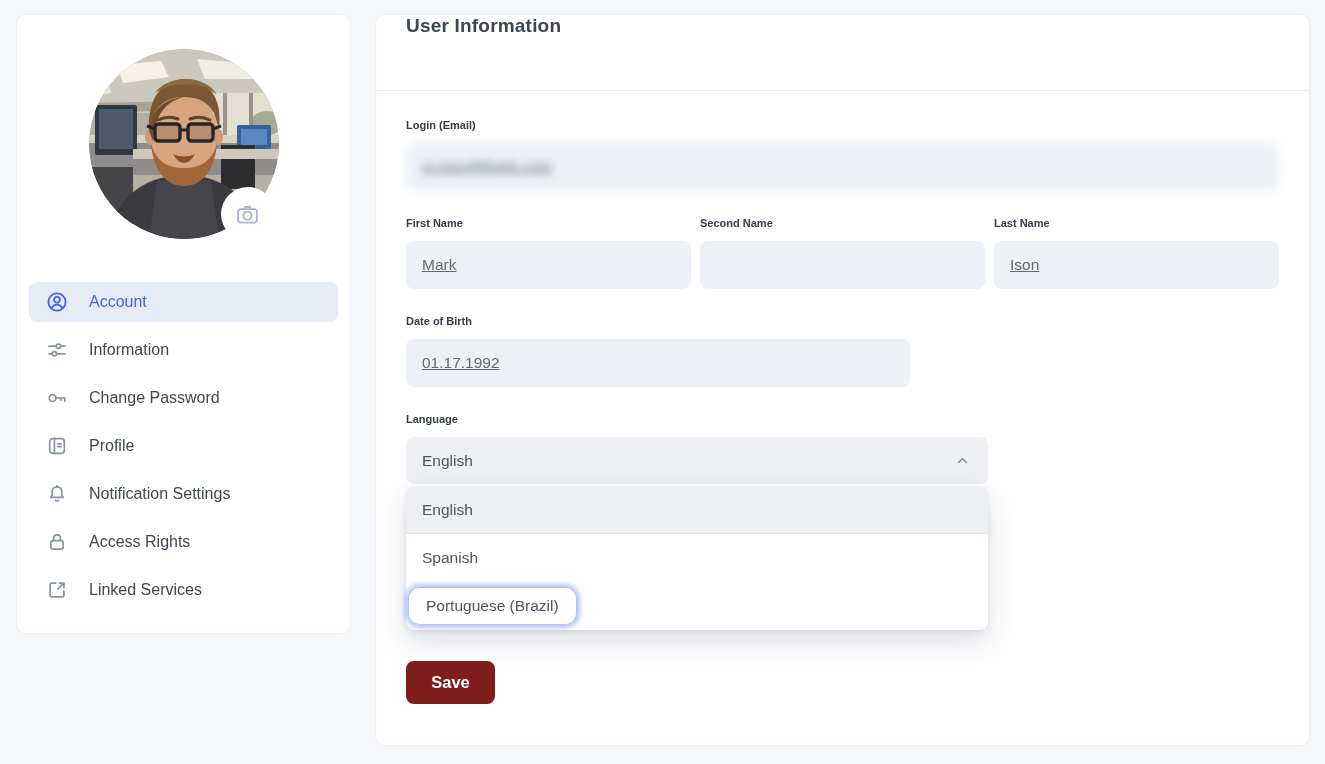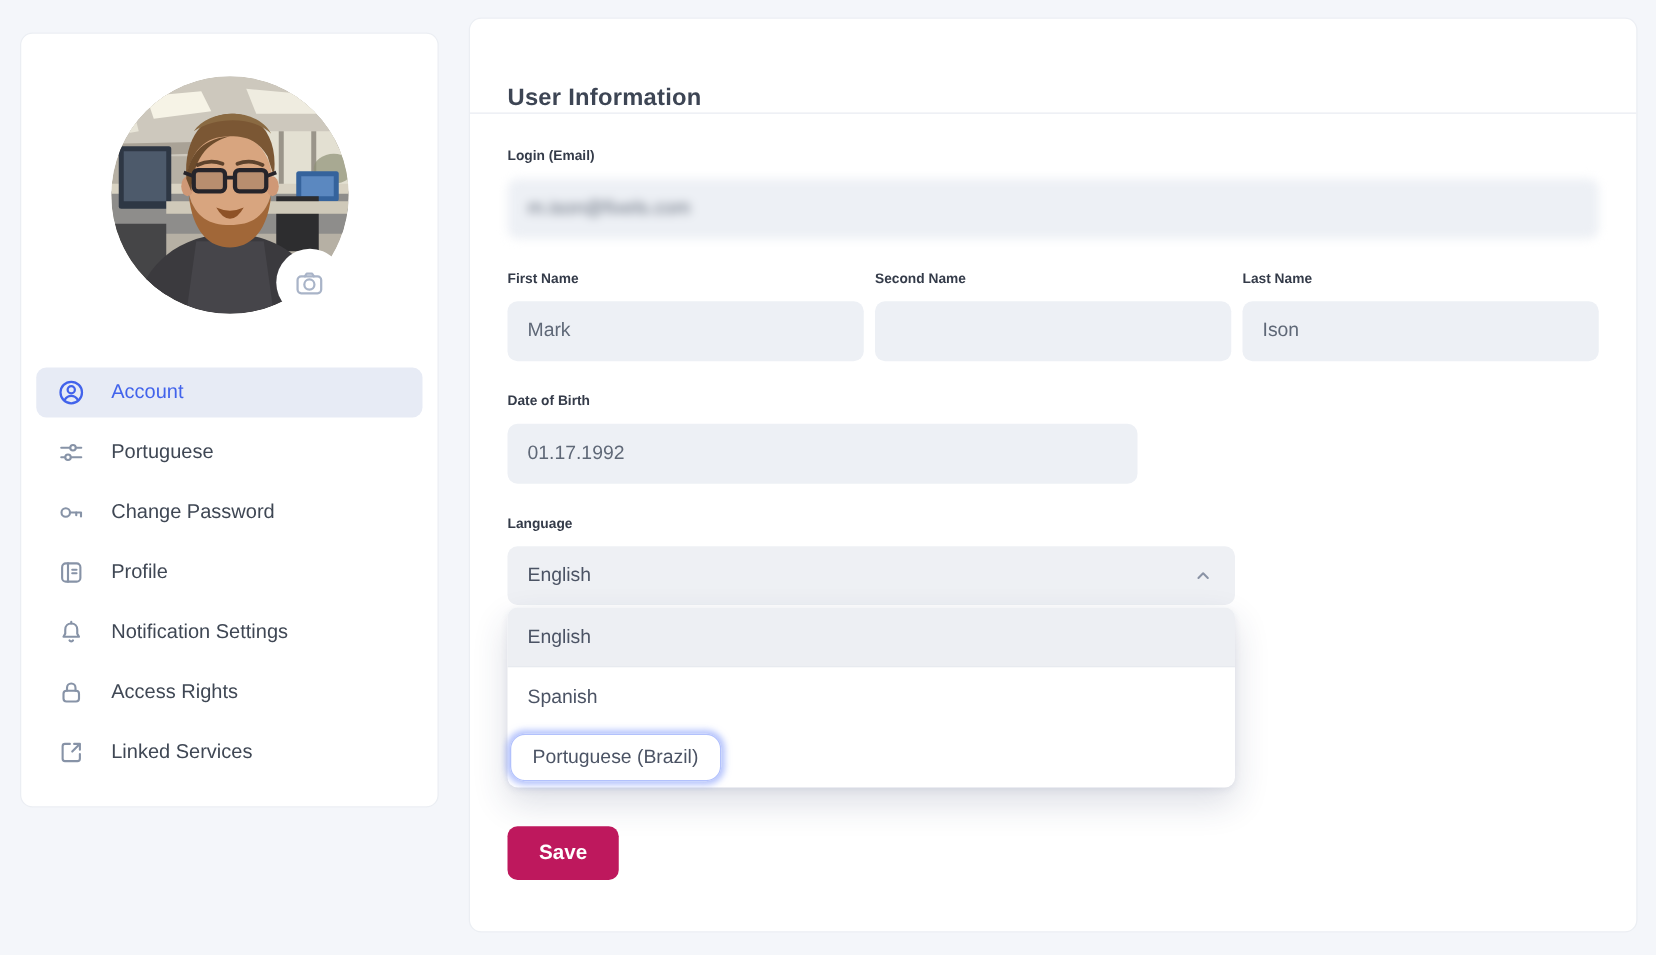--- a/index.html
+++ b/index.html
@@ -11,21 +11,21 @@
     overflow:hidden;
     color:#3f4754;
   }
   .card {
     position:absolute;
     background:#ffffff;
     border:1px solid #ebeef3;
     border-radius:10px;
   }
   
-  .sidebar-card { left:16px; top:26px; width:335px; height:620px; }
+  .sidebar-card { left:16px; top:14px; width:335px; height:620px; }
   .avatar-wrap { position:relative; width:190px; height:190px; margin:34px auto 0; }
   .avatar-circle { width:190px; height:190px; border-radius:50%; overflow:hidden; display:block; }
   .camera-btn {
     position:absolute; left:132px; top:138px; width:54px; height:54px;
     border-radius:50%; background:#ffffff; border:none; cursor:pointer;
     display:flex; align-items:center; justify-content:center;
     color:#a9b4c8;
   }
   .menu { margin:43px 12px 0; }
   .menu-item {
@@ -34,30 +34,30 @@
     border-radius:8px; cursor:pointer;
     color:#8793a7; font-size:16px;
   }
   .menu-item .mi-label { color:#3f4754; font-size:16px; }
   .menu-item.active { background:#e7ebf5; color:#4263eb; }
   .menu-item.active .mi-label { color:#4263eb; }
   .menu-item svg { flex:0 0 auto; }
   
   .main-card { left:375px; top:14px; width:935px; height:732px; }
   .main-header {
-    height:76px; display:flex; align-items:flex-end;
+    height:76px; display:flex; align-items:flex-start;
     padding:0 30px; border-bottom:1px solid #e9ecf2;
   }
   .main-title { font-size:19px; font-weight:700; color:#3d4554; letter-spacing:.2px; }
   .content { padding:28px 30px 0; }
   .field-label { display:block; font-size:11px; font-weight:700; color:#343b49; margin-bottom:12px; }
   .text-input {
     display:block; width:100%; height:48px; border:none; outline:none;
     background:#edf0f5; border-radius:8px; padding:0 16px;
-    font-family:"Liberation Sans", sans-serif; font-size:15.5px; color:#5f6877;
+    font-family:"Liberation Sans", sans-serif; font-size:15.5px; color:#5f6877;text-decoration:underline;
   }
   .obscured { filter:blur(4px); }
   .mb { margin-bottom:26px; }
   .row3 { display:flex; gap:9px; }
   .row3 .col { flex:1; min-width:0; }
   .w-half { width:504px; }
   
   .select-box {
     width:582px; height:47px; background:#eef0f4; border-radius:8px;
     display:flex; align-items:center; justify-content:space-between;
@@ -75,21 +75,21 @@
   }
   .dd-option.selected { background:#edeff3; border-bottom:1px solid #e3e6eb; border-radius:8px 8px 0 0; }
   .dd-option.focus-row { padding:0 12px 0 2px;text-align:center; }
   .focus-pill {
     display:inline-block; background:#ffffff; border-radius:12px; padding:10px 18px;
     box-shadow:0 0 5px 3px rgba(120,145,250,.55), inset 0 0 0 1px rgba(170,186,252,.9);
   }
   
   .save-btn {
     margin-top:31px; width:89px; height:43px; border:none; border-radius:8px;
-    background:#be185d; color:#ffffff; font-family:"Liberation Sans", sans-serif;
+    background:#7f1d1d; color:#ffffff; font-family:"Liberation Sans", sans-serif;
     font-size:16.5px; font-weight:700; cursor:pointer;
   }
 </style>
 </head>
 <body>
 
 <aside class="card sidebar-card">
   <div class="avatar-wrap">
     <svg class="avatar-circle" viewBox="0 0 190 190">
       <defs>
@@ -155,21 +155,21 @@
       </svg>
       <span class="mi-label">Account</span>
     </div>
     <div class="menu-item">
       <svg width="24" height="24" viewBox="0 0 24 24" fill="none" stroke="currentColor" stroke-width="1.7" stroke-linecap="round" stroke-linejoin="round">
         <path d="M4 8.2 h7.1 M15.7 8.2 H20"></path>
           <circle cx="13.4" cy="8.2" r="2.2"></circle>
         <path d="M4 15.8 h3.1 M11.7 15.8 H20"></path>
           <circle cx="9.4" cy="15.8" r="2.2"></circle>
       </svg>
-      <span class="mi-label">Portuguese</span>
+      <span class="mi-label">Information</span>
     </div>
     <div class="menu-item">
       <svg width="24" height="24" viewBox="0 0 24 24" fill="none" stroke="currentColor" stroke-width="1.7" stroke-linecap="round" stroke-linejoin="round">
         <circle cx="7.6" cy="12" r="3.4"></circle>
           <path d="M11 12 H19.8 V15.2"></path>
           <path d="M16 12 v2.2"></path>
       </svg>
       <span class="mi-label">Change Password</span>
     </div>
     <div class="menu-item">

